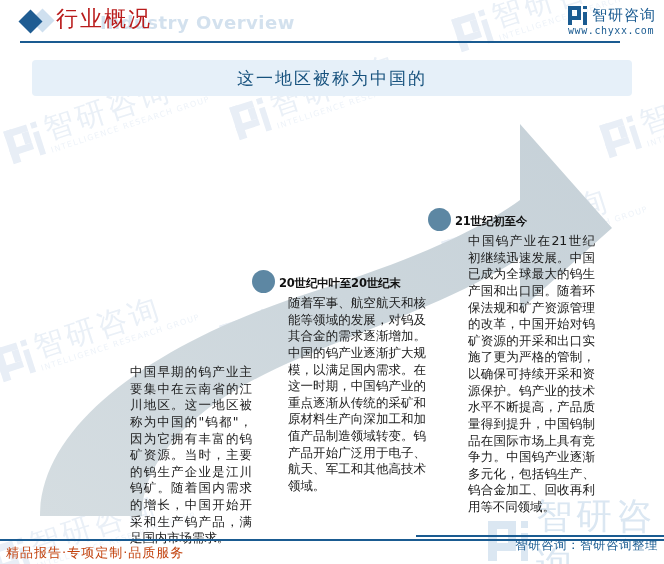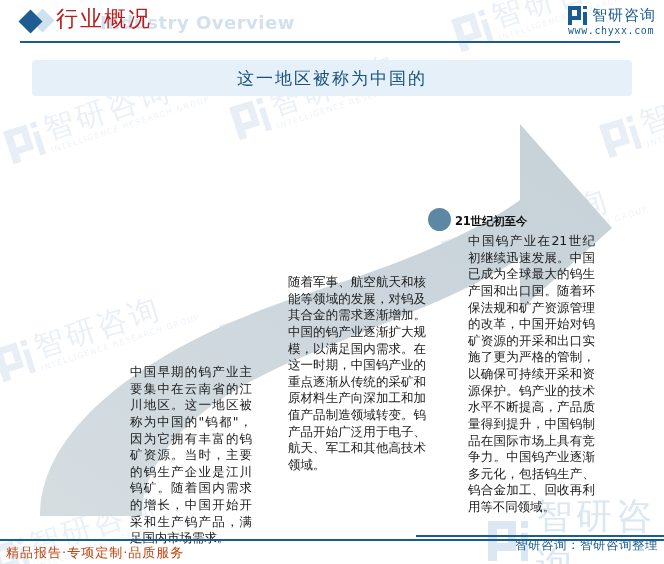--- a/index.html
+++ b/index.html
@@ -456,20 +456,24 @@
            C 462,200 386,226 300,262
            C 180,312 142,372 142,420
            Z" fill="url(#swGrad)"></path>
 </svg>
 
 <div class="milestone" id="ms1">
   <div class="ms-body">中国早期的钨产业主要集中在云南省的江川地区。这一地区被称为中国的"钨都"，因为它拥有丰富的钨矿资源。当时，主要的钨生产企业是江川钨矿。随着国内需求的增长，中国开始开采和生产钨产品，满足国内市场需求。</div>
 </div>
 
 <div class="milestone" id="ms2">
+  <div class="ms-head">
+    <span class="ms-dot"></span>
+    <span class="ms-title">20世纪中叶至20世纪末</span>
+  </div>
   <div class="ms-body">随着军事、航空航天和核能等领域的发展，对钨及其合金的需求逐渐增加。中国的钨产业逐渐扩大规模，以满足国内需求。在这一时期，中国钨产业的重点逐渐从传统的采矿和原材料生产向深加工和加值产品制造领域转变。钨产品开始广泛用于电子、航天、军工和其他高技术领域。</div>
 </div>
 
 <div class="milestone" id="ms3">
   <div class="ms-head">
     <span class="ms-dot"></span>
     <span class="ms-title">21世纪初至今</span>
   </div>
   <div class="ms-body">中国钨产业在21世纪初继续迅速发展。中国已成为全球最大的钨生产国和出口国。随着环保法规和矿产资源管理的改革，中国开始对钨矿资源的开采和出口实施了更为严格的管制，以确保可持续开采和资源保护。钨产业的技术水平不断提高，产品质量得到提升，中国钨制品在国际市场上具有竞争力。中国钨产业逐渐多元化，包括钨生产、钨合金加工、回收再利用等不同领域。</div>
 </div>

